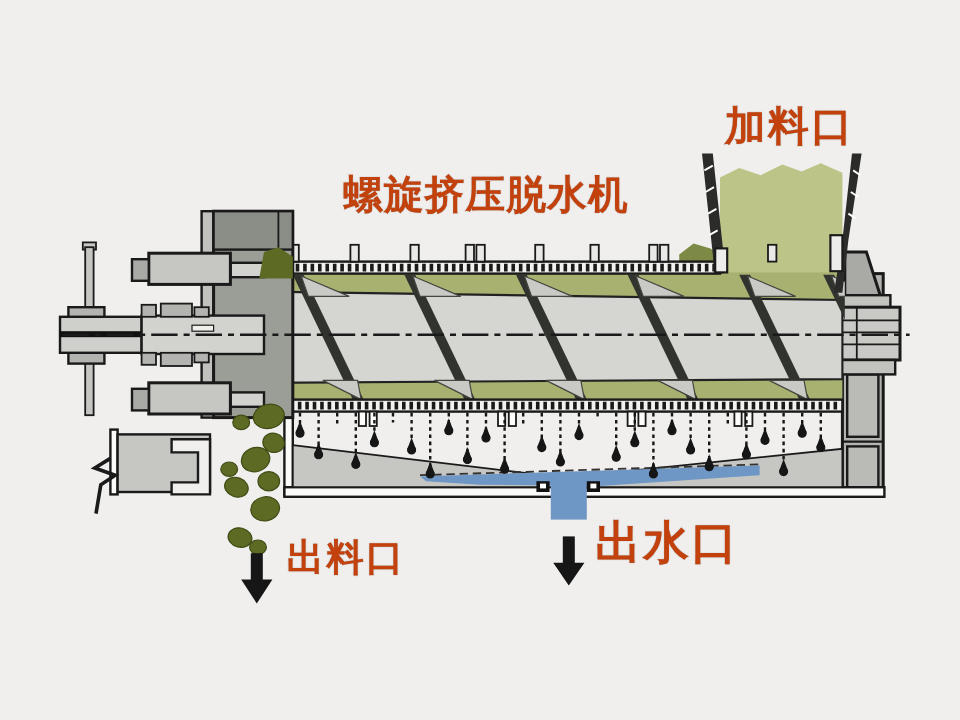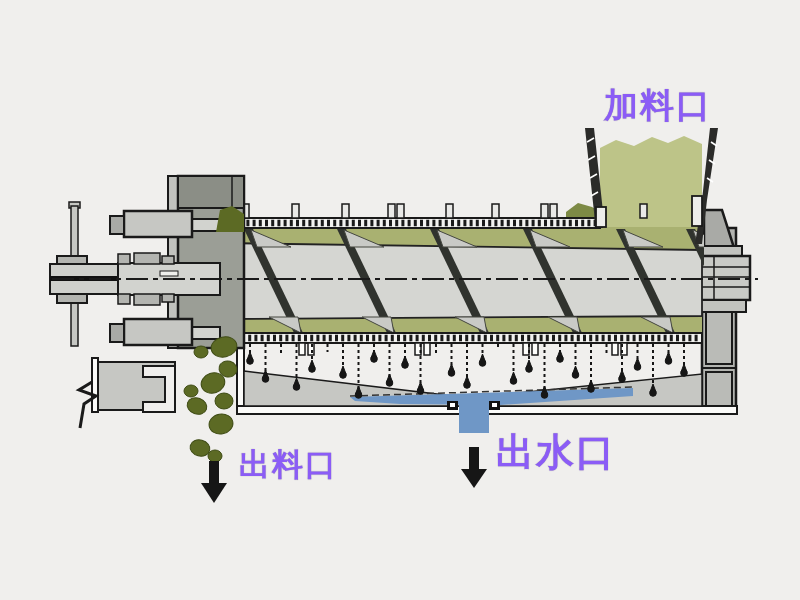--- a/index.html
+++ b/index.html
@@ -3,21 +3,21 @@
 <meta charset="utf-8">
 <style>
   html,body{margin:0;padding:0;}
   .stage{
     position:relative;width:800px;height:600px;overflow:hidden;
     background:#f0efed;
     font-family:"Liberation Sans","DejaVu Sans",sans-serif;
   }
   .stage svg{position:absolute;left:0;top:0;}
   .diagram-label{
-    position:absolute;color:#8b5cf6;font-weight:bold;white-space:nowrap;
+    position:absolute;color:#c2410c;font-weight:bold;white-space:nowrap;
     text-shadow:0 0 1px rgba(60,60,60,.45);
   }
   .lbl-title{left:286px;top:140px;font-size:33px;letter-spacing:1px;}
   .lbl-feed{left:604px;top:83px;font-size:34px;letter-spacing:2px;}
   .lbl-discharge{left:239px;top:444px;font-size:31px;letter-spacing:2px;text-align:right;}
   .lbl-water{left:496px;top:427px;font-size:38px;letter-spacing:2px;}
 </style>
 </head>
 <body>
 
@@ -280,16 +280,17 @@
       <rect x="209" y="461" width="10" height="23"></rect>
       <polygon points="201,483 227,483 214,503"></polygon>
     </g>
     <g>
       <rect x="469" y="447" width="10" height="23"></rect>
       <polygon points="461,469 487,469 474,488"></polygon>
     </g>
   </g>
 </svg>
 
+<div class="diagram-label lbl-title">螺旋挤压脱水机</div>
 <div class="diagram-label lbl-feed">加料口</div>
 <div class="diagram-label lbl-discharge">出料口</div>
 <div class="diagram-label lbl-water">出水口</div>
 </div>
 
 </body></html>

